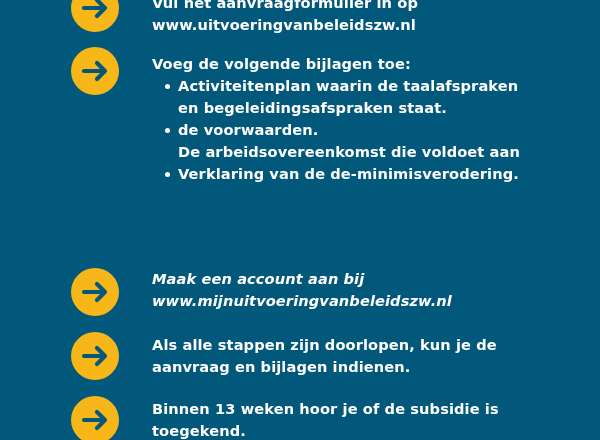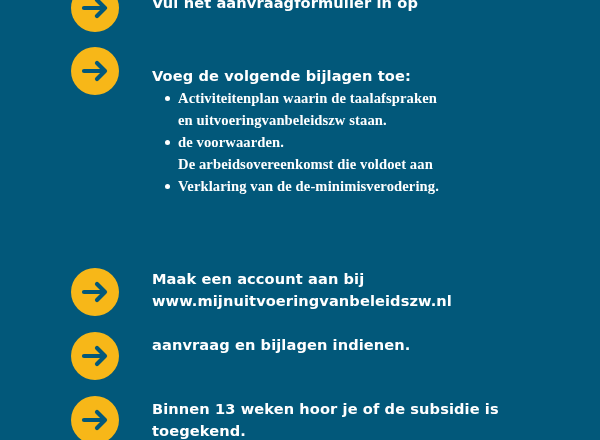--- a/index.html
+++ b/index.html
@@ -15,81 +15,83 @@
     position: absolute; left: 71px; width: 48px; height: 48px;
     border-radius: 50%; background: #f7b718;
   }
   .circle svg { position: absolute; left: 0; top: 0; width: 48px; height: 48px; }
   .text {
     position: absolute; left: 152px; width: 420px;
     font-size: 14.6px; line-height: 22px; letter-spacing: 0.1px;
   }
   .text p { margin: 0; }
   ul { margin: 0; padding: 0; list-style: none; }
-  li { position: relative; padding-left: 26px; font-family: Liberation Serif, serif; }
+  li { position: relative; padding-left: 26px; }
   li::before {
     content: ""; position: absolute; left: 13px; top: 9px;
     width: 5px; height: 5px; border-radius: 50%; background: #ffffff;
   }
 </style>
 </head>
 <body>
 
 <div class="step">
   <div class="circle" style="top:-16px;">
     <svg viewBox="0 0 48 48">
       <path d="M13 24 H34 M26 16 L34 24 L26 32" fill="none" stroke="#02587a" stroke-width="4.2" stroke-linecap="round" stroke-linejoin="round"></path>
     </svg>
   </div>
   <div class="text" style="top:-8px;">
     <p>Vul het aanvraagformulier in op</p>
+    <p>www.uitvoeringvanbeleidszw.nl</p>
   </div>
 </div>
 
 <div class="step">
   <div class="circle" style="top:47px;">
     <svg viewBox="0 0 48 48">
       <path d="M13 24 H34 M26 16 L34 24 L26 32" fill="none" stroke="#02587a" stroke-width="4.2" stroke-linecap="round" stroke-linejoin="round"></path>
     </svg>
   </div>
-  <div class="text" style="top:65px;">
+  <div class="text" style="top:53px;">
     <p>Voeg de volgende bijlagen toe:</p>
     <ul>
       <li>
         <div>Activiteitenplan waarin de taalafspraken</div>
-        <div>en uitvoeringvanbeleidszw staan.</div>
+        <div>en begeleidingsafspraken staat.</div>
       </li>
       <li>
         <div>de voorwaarden.</div>
         <div>De arbeidsovereenkomst die voldoet aan</div>
       </li>
       <li>Verklaring van de de-minimisverodering.</li>
     </ul>
   </div>
 </div>
 
 <div class="step">
   <div class="circle" style="top:268px;">
     <svg viewBox="0 0 48 48">
       <path d="M13 24 H34 M26 16 L34 24 L26 32" fill="none" stroke="#02587a" stroke-width="4.2" stroke-linecap="round" stroke-linejoin="round"></path>
     </svg>
   </div>
-  <div class="text" style="top:268px;">
+  <div class="text" style="top:268px;font-style:italic;">
     <p>Maak een account aan bij</p>
     <p>www.mijnuitvoeringvanbeleidszw.nl</p>
   </div>
 </div>
 
 <div class="step">
   <div class="circle" style="top:332px;">
     <svg viewBox="0 0 48 48">
       <path d="M13 24 H34 M26 16 L34 24 L26 32" fill="none" stroke="#02587a" stroke-width="4.2" stroke-linecap="round" stroke-linejoin="round"></path>
     </svg>
   </div>
   <div class="text" style="top:334px;">
+    <p>Als alle stappen zijn doorlopen, kun je de</p>
     <p>aanvraag en bijlagen indienen.</p>
   </div>
 </div>
 
 <div class="step">
   <div class="circle" style="top:396px;">
     <svg viewBox="0 0 48 48">
       <path d="M13 24 H34 M26 16 L34 24 L26 32" fill="none" stroke="#02587a" stroke-width="4.2" stroke-linecap="round" stroke-linejoin="round"></path>
     </svg>
   </div>

